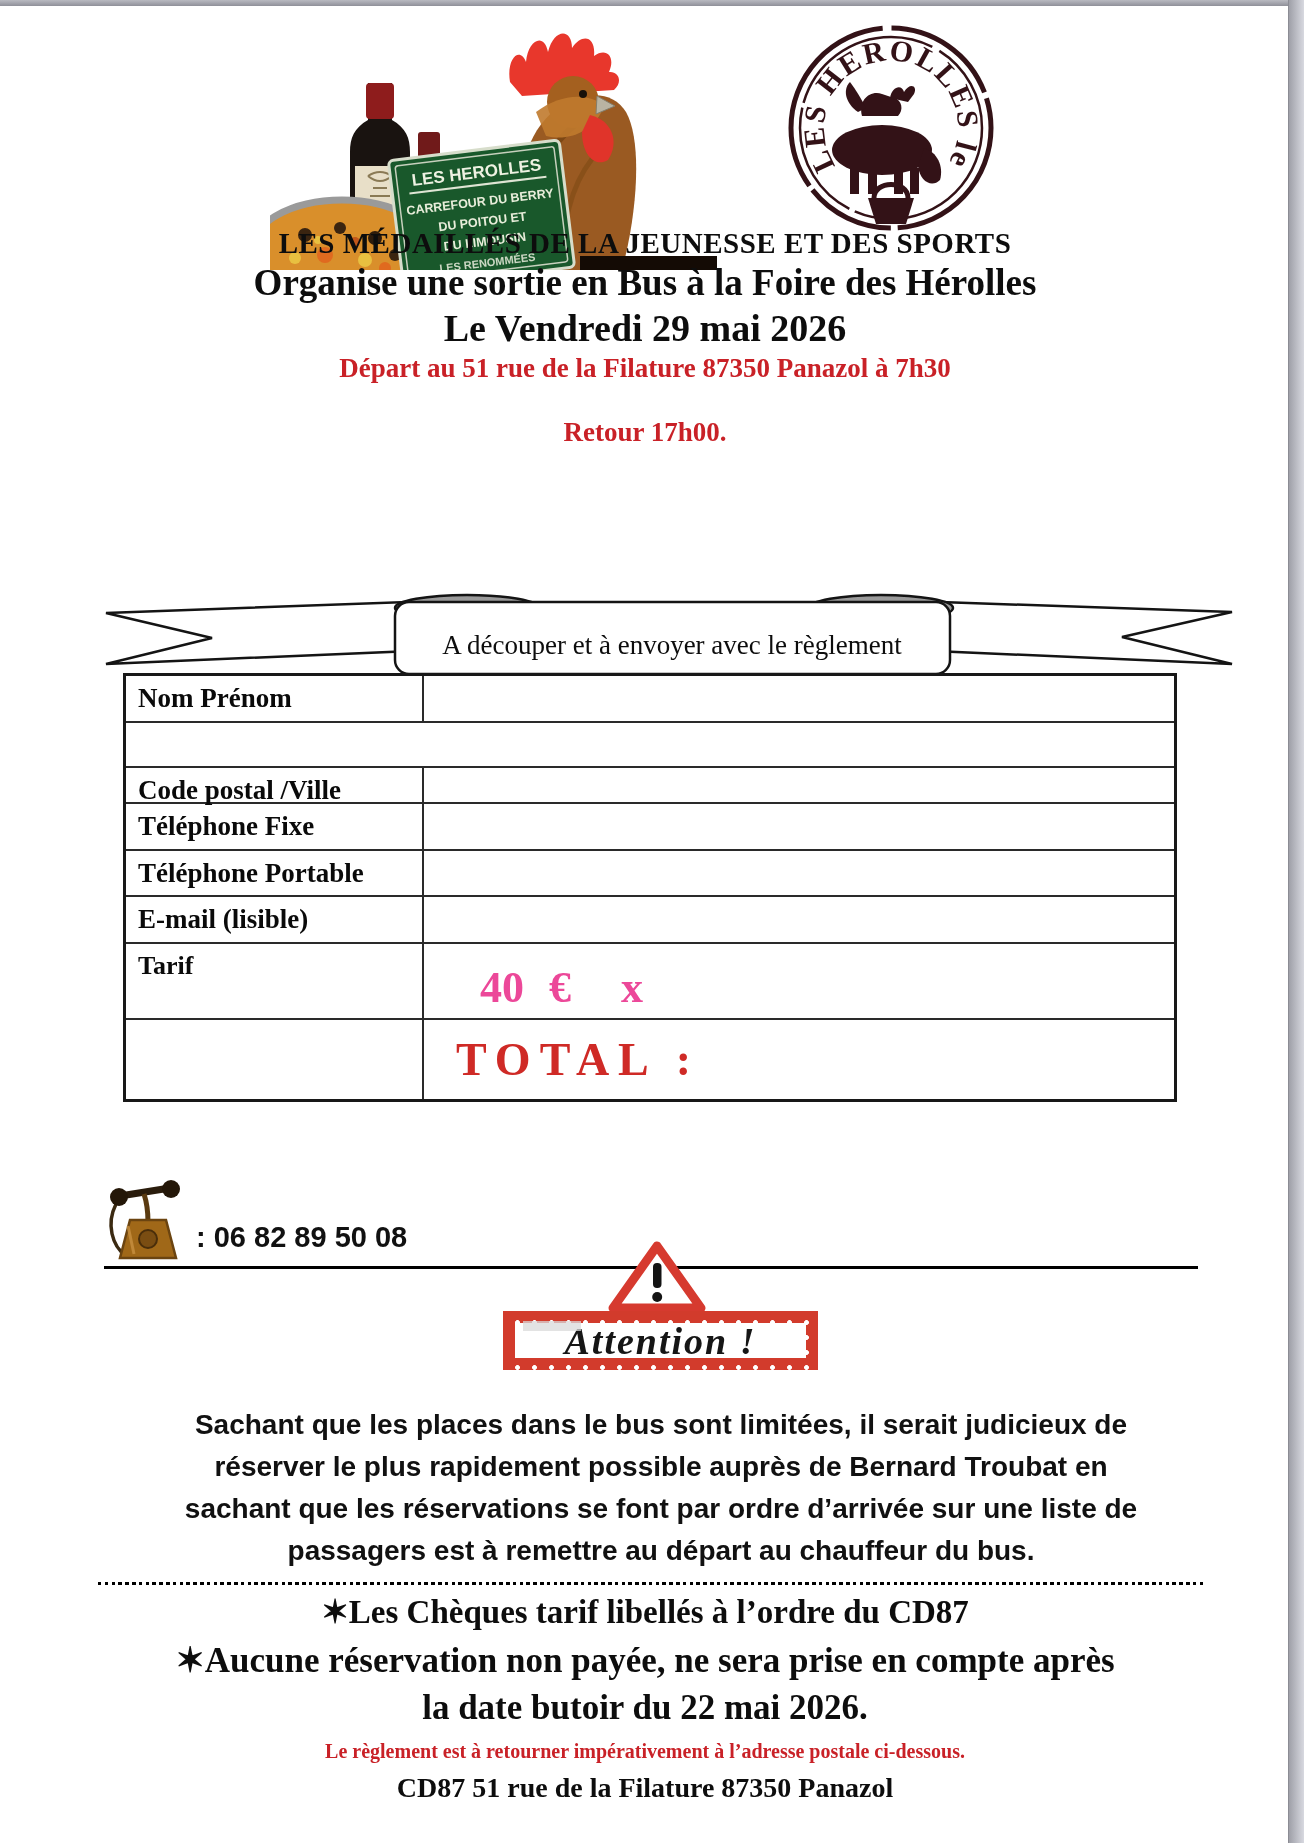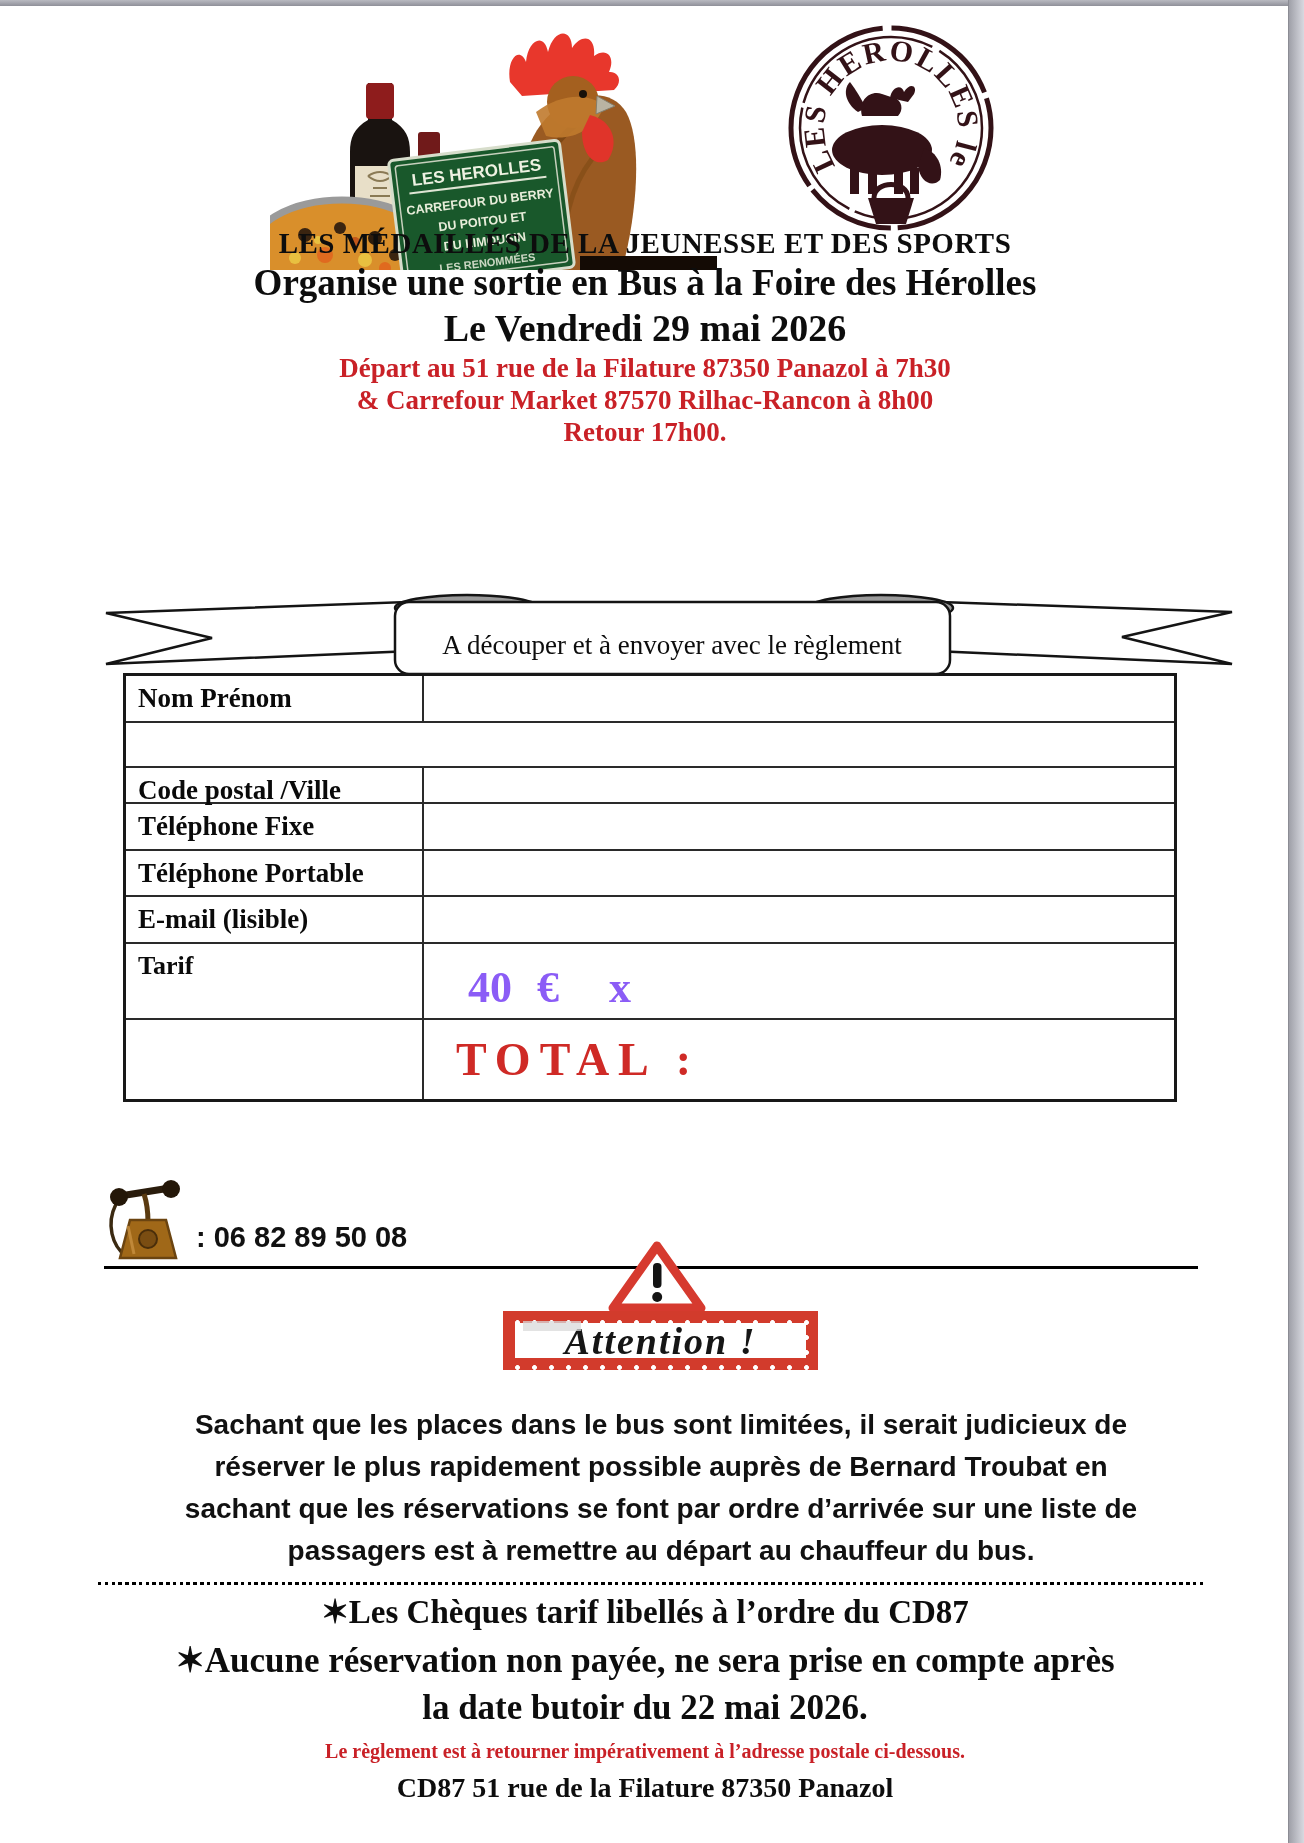--- a/index.html
+++ b/index.html
@@ -31,22 +31,22 @@
   .ribbon  { position:absolute; left:98px; top:590px; }
 
   
   .form-table { position:absolute; left:123px; top:673px; width:1054px; height:429px;
     box-sizing:border-box; border:3px solid #181818; display:flex; flex-direction:column; }
   .frow { display:flex; border-bottom:2px solid #2a2a2a; box-sizing:border-box; }
   .frow:last-child { border-bottom:none; flex:1; }
   .flabel { width:298px; box-sizing:border-box; border-right:2px solid #2a2a2a;
     font-weight:bold; font-size:27px; padding:7px 12px 0 12px; color:#0a0a0a; }
   .fvalue { flex:1; }
-  .tarif-cell { display:flex; align-items:center; padding-left:44px;
-    font-weight:bold; font-size:44px; color:#8b5cf6; white-space:pre; word-spacing:14px;margin-top:12px; }
+  .tarif-cell { display:flex; align-items:center; padding-left:56px;
+    font-weight:bold; font-size:44px; color:#ec4899; white-space:pre; word-spacing:14px;margin-top:12px; }
   .total-cell { display:flex; align-items:center; padding-left:32px;
     font-weight:bold; font-size:46px; color:#cf2a26; letter-spacing:9px; }
 
   .phone-icon { position:absolute; left:106px; top:1176px; }
   .phone-num  { position:absolute; left:196px; top:1221px; font-size:29px; }
   .phone-rule { position:absolute; left:104px; top:1266px; width:1094px; height:3px; background:#000; }
 
   .warn-tri { position:absolute; left:608px; top:1241px; }
   .warn-box { position:absolute; left:503px; top:1311px; width:315px; height:59px;
     box-sizing:border-box; background-color:#d23b2c;
@@ -153,21 +153,20 @@
 
       <path d="M106,178 L152,178 L144,204 L114,204 Z"></path>
       <path d="M112,178 C112,160 146,160 146,178" fill="none" stroke="#331217" stroke-width="5"></path>
     </g>
   </svg>
 
   <div class="center serifb org-title">LES MÉDAILLÉS DE LA JEUNESSE ET DES SPORTS</div>
   <div class="center serifb event-title">Organise une sortie en Bus à la Foire des Hérolles</div>
   <div class="center serifb date-title">Le Vendredi 29 mai 2026</div>
   <div class="center serifb red dep1">Départ au 51 rue de la Filature 87350 Panazol à 7h30</div>
-  <div class="center serifb red dep2">&amp; Carrefour Market 87570 Rilhac-Rancon à 8h00</div>
   <div class="center serifb red dep3">Retour 17h00.</div>
 
   <svg class="ribbon" width="1140" height="95" viewBox="0 0 1140 95">
     <g stroke="#141414" stroke-width="2.5" fill="#ffffff" stroke-linejoin="miter">
       <polygon points="8,23 337,11 337,60 8,74 114,48"></polygon>
       <polygon points="814,11 1134,22 1024,47 1134,74 814,60"></polygon>
       <ellipse cx="369" cy="18" rx="72" ry="13" fill="#9a9a9a"></ellipse>
       <ellipse cx="783" cy="18" rx="72" ry="13" fill="#9a9a9a"></ellipse>
       <rect x="297" y="12" width="555" height="72" rx="14" fill="#ffffff"></rect>
     </g>

